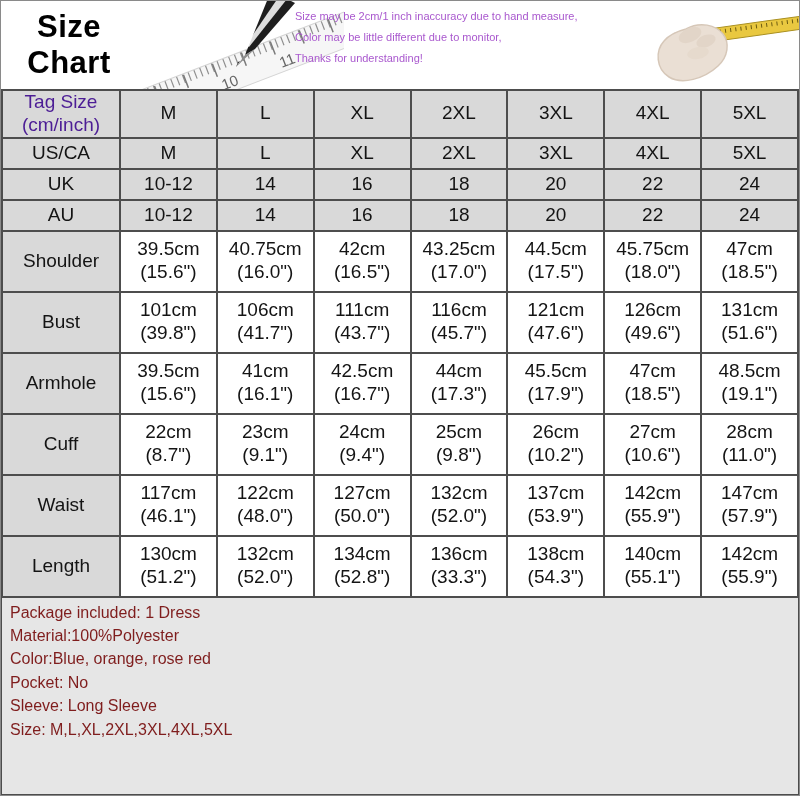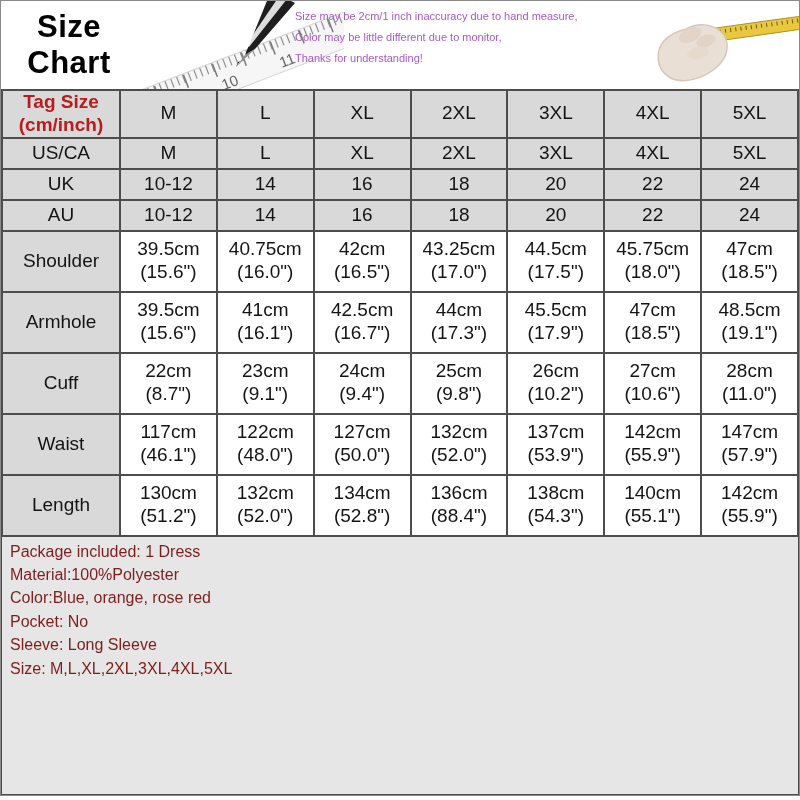--- a/index.html
+++ b/index.html
@@ -105,21 +105,21 @@
       <col>
         <col>
         <col>
         <col>
         <col>
         <col>
         <col>
     </colgroup>
     <tbody>
         <tr class="shaded">
-          <td class="label-cell" style="color: #b91c1c; font-weight: bold;">Tag Size
+          <td class="label-cell" style="color: #4c1d95;">Tag Size
 (cm/inch)</td>
           <td>M</td>
           <td>L</td>
           <td>XL</td>
           <td>2XL</td>
           <td>3XL</td>
           <td>4XL</td>
           <td>5XL</td>
         </tr>
         <tr class="shaded">
@@ -163,20 +163,37 @@
           <td>43.25cm
 (17.0")</td>
           <td>44.5cm
 (17.5")</td>
           <td>45.75cm
 (18.0")</td>
           <td>47cm
 (18.5")</td>
         </tr>
         <tr>
+          <td class="label-cell">Bust</td>
+          <td>101cm
+(39.8")</td>
+          <td>106cm
+(41.7")</td>
+          <td>111cm
+(43.7")</td>
+          <td>116cm
+(45.7")</td>
+          <td>121cm
+(47.6")</td>
+          <td>126cm
+(49.6")</td>
+          <td>131cm
+(51.6")</td>
+        </tr>
+        <tr>
           <td class="label-cell">Armhole</td>
           <td>39.5cm
 (15.6")</td>
           <td>41cm
 (16.1")</td>
           <td>42.5cm
 (16.7")</td>
           <td>44cm
 (17.3")</td>
           <td>45.5cm
@@ -222,21 +239,21 @@
         </tr>
         <tr>
           <td class="label-cell">Length</td>
           <td>130cm
 (51.2")</td>
           <td>132cm
 (52.0")</td>
           <td>134cm
 (52.8")</td>
           <td>136cm
-(88.4")</td>
+(33.3")</td>
           <td>138cm
 (54.3")</td>
           <td>140cm
 (55.1")</td>
           <td>142cm
 (55.9")</td>
         </tr>
       </tbody>
   </table>
 

